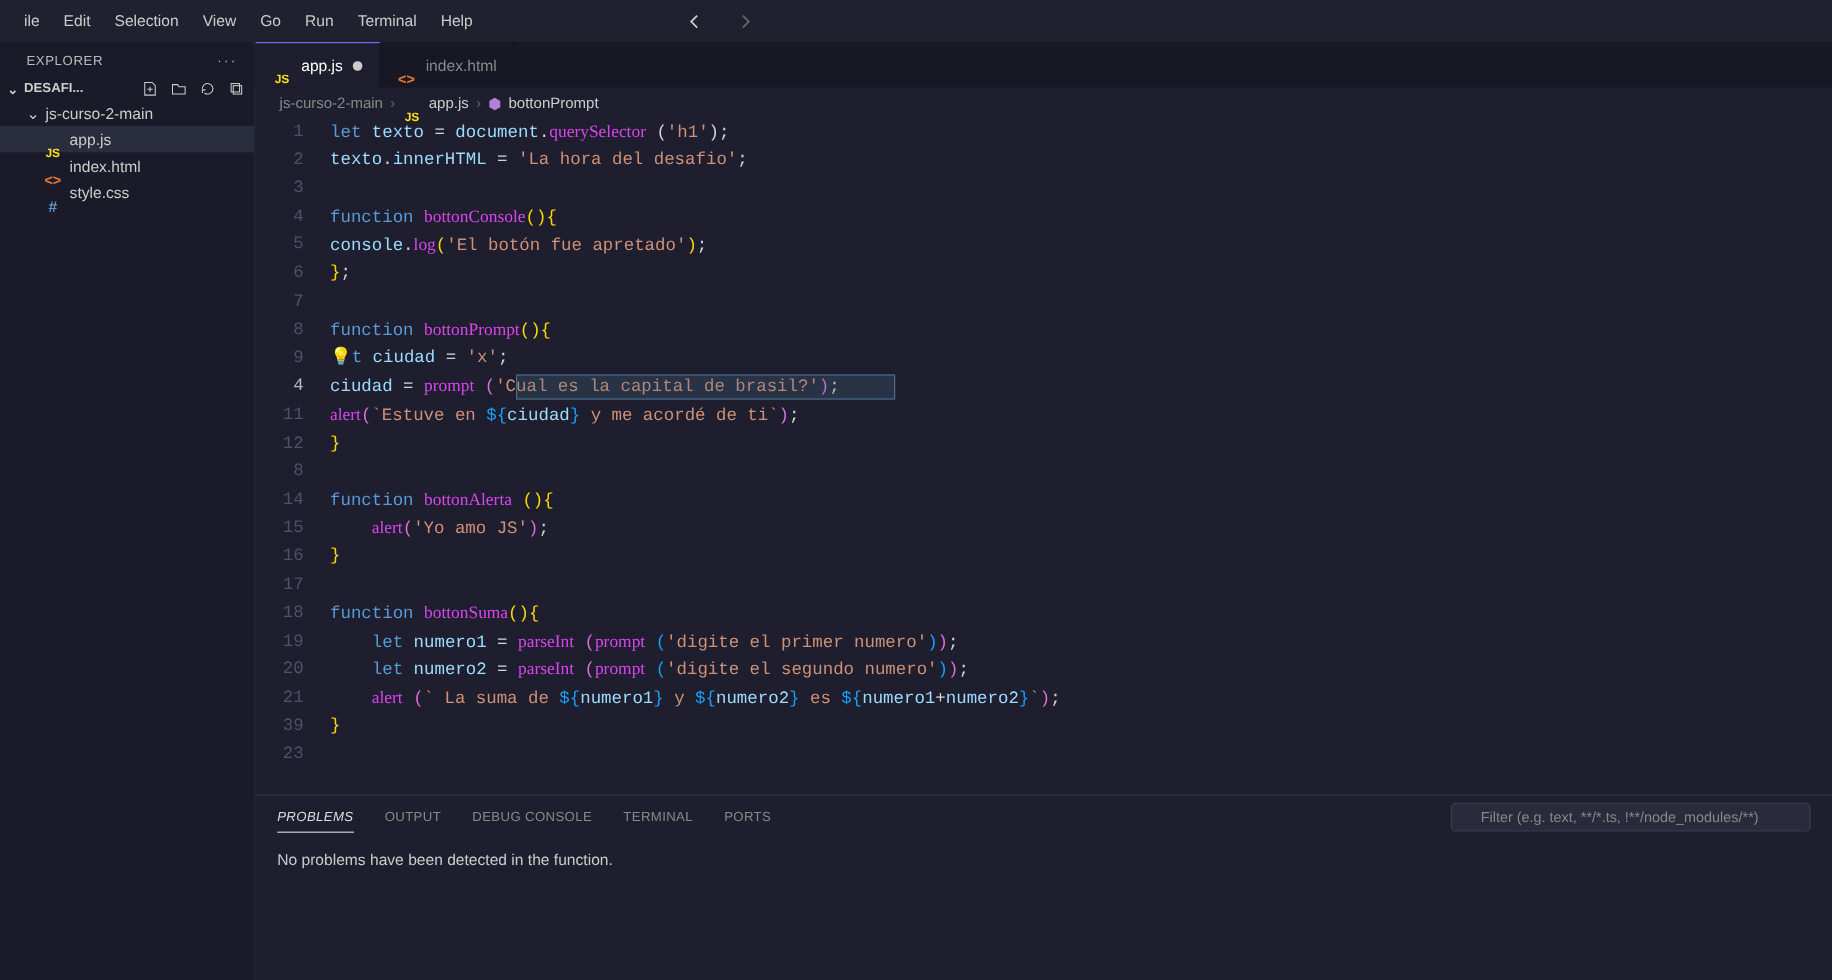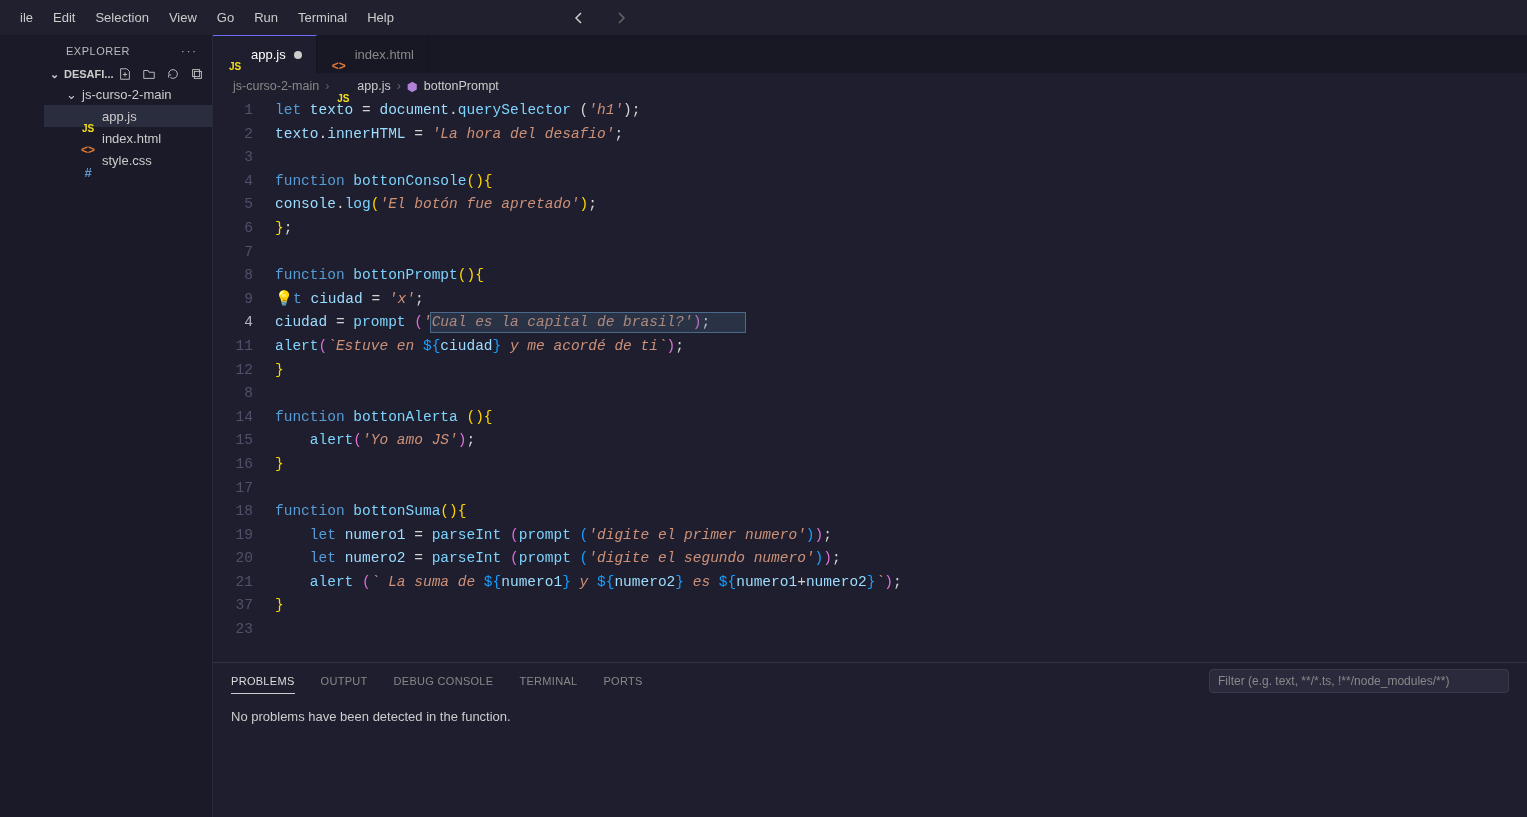--- a/index.html
+++ b/index.html
@@ -52,21 +52,20 @@
     flex: 1;
     display: flex;
     min-height: 0;
   }
   .sidebar {
     width: 213px;
     background: #1a1a28;
     display: flex;
     flex-direction: column;
     border-right: 1px solid #2a2a3a;
-    padding-left: 44px;
   }
   .sidebar-header {
     display: flex;
     align-items: center;
     justify-content: space-between;
     padding: 10px 14px 8px 22px;
     color: #bbbbbb;
     font-size: 11px;
     letter-spacing: 0.5px;
   }
@@ -159,22 +158,22 @@
   .line { height: 23.6px; }
   .line .bulb { color:#ffcc00; }
   .hl-box {
     position:absolute;
     border:1px solid #4a6a8a;
     background: rgba(80,110,140,0.25);
     pointer-events:none;
   }
   .k-blue { color:#569cd6; }
   .k-var { color:#9cdcfe; }
-  .k-fn { color:#7dd3fc; }
-  .k-str { color:#ce9178;font-style:italic; }
+  .k-fn { color:#d946ef;font-family:Liberation Serif, serif; }
+  .k-str { color:#ce9178; }
   .k-white { color:#d4d4d4; }
   .k-brace { color:#ffd700; }
   .k-brace2 { color:#da70d6; }
   .k-brace3 { color:#179fff; }
 
   .panel {
     height: 155px;
     border-top: 1px solid #333345;
     background: #1e1e2e;
     display: flex;
@@ -190,31 +189,32 @@
   .panel-tab {
     font-size: 11px;
     color: #888;
     letter-spacing: 0.3px;
     cursor: pointer;
     padding: 6px 0;
   }
   .panel-tab.active {
     color: #ddd;
     border-bottom: 1px solid #ccc;
+    font-style: italic;
   }
   .panel-filter {
     margin-left: auto;
     background: #2a2a3c;
     border: 1px solid #3a3a4a;
     border-radius: 4px;
     height: 24px;
     width: 300px;
     color: #888;
     font-size: 12px;
-    padding: 0 8px;
+    padding: 0 24px;
     display:flex;align-items:center;
   }
   .panel-body {
     padding: 10px 18px;
     color: #ccc;
     font-size: 13px;
   }
   svg { display:block; }
 </style>
 </head>
@@ -339,21 +339,21 @@
           <div>12</div>
           <div>8</div>
           <div>14</div>
           <div>15</div>
           <div>16</div>
           <div>17</div>
           <div>18</div>
           <div>19</div>
           <div>20</div>
           <div>21</div>
-          <div>37</div>
+          <div>39</div>
           <div>23</div>
         </div>
       <div class="code-lines" id="code-lines"><div class="line"><span class="k-blue">let </span><span class="k-var">texto</span><span class="k-white"> = </span><span class="k-var">document</span><span class="k-white">.</span><span class="k-fn">querySelector</span><span class="k-white"> (</span><span class="k-str">'h1'</span><span class="k-white">);</span></div><div class="line"><span class="k-var">texto</span><span class="k-white">.</span><span class="k-var">innerHTML</span><span class="k-white"> = </span><span class="k-str">'La hora del desafio'</span><span class="k-white">;</span></div><div class="line"></div><div class="line"><span class="k-blue">function </span><span class="k-fn">bottonConsole</span><span class="k-brace">()</span><span class="k-brace">{</span></div><div class="line"><span class="k-var">console</span><span class="k-white">.</span><span class="k-fn">log</span><span class="k-brace">(</span><span class="k-str">'El botón fue apretado'</span><span class="k-brace">)</span><span class="k-white">;</span></div><div class="line"><span class="k-brace">}</span><span class="k-white">;</span></div><div class="line"></div><div class="line"><span class="k-blue">function </span><span class="k-fn">bottonPrompt</span><span class="k-brace">()</span><span class="k-brace">{</span></div><div class="line"><span class="bulb">💡</span><span class="k-blue">t </span><span class="k-var">ciudad</span><span class="k-white"> = </span><span class="k-str">'x'</span><span class="k-white">;</span></div><div class="line"><span class="k-var">ciudad</span><span class="k-white"> = </span><span class="k-fn">prompt</span><span class="k-white"> </span><span class="k-brace2">(</span><span class="k-str">'Cual es la capital de brasil?'</span><span class="k-brace2">)</span><span class="k-white">;</span></div><div class="line"><span class="k-fn">alert</span><span class="k-brace2">(</span><span class="k-str">`Estuve en </span><span class="k-brace3">${</span><span class="k-var">ciudad</span><span class="k-brace3">}</span><span class="k-str"> y me acordé de ti`</span><span class="k-brace2">)</span><span class="k-white">;</span></div><div class="line"><span class="k-brace">}</span></div><div class="line"></div><div class="line"><span class="k-blue">function </span><span class="k-fn">bottonAlerta</span><span class="k-white"> </span><span class="k-brace">()</span><span class="k-brace">{</span></div><div class="line"><span class="k-white">    </span><span class="k-fn">alert</span><span class="k-brace2">(</span><span class="k-str">'Yo amo JS'</span><span class="k-brace2">)</span><span class="k-white">;</span></div><div class="line"><span class="k-brace">}</span></div><div class="line"></div><div class="line"><span class="k-blue">function </span><span class="k-fn">bottonSuma</span><span class="k-brace">()</span><span class="k-brace">{</span></div><div class="line"><span class="k-white">    </span><span class="k-blue">let </span><span class="k-var">numero1</span><span class="k-white"> = </span><span class="k-fn">parseInt</span><span class="k-white"> </span><span class="k-brace2">(</span><span class="k-fn">prompt</span><span class="k-white"> </span><span class="k-brace3">(</span><span class="k-str">'digite el primer numero'</span><span class="k-brace3">)</span><span class="k-brace2">)</span><span class="k-white">;</span></div><div class="line"><span class="k-white">    </span><span class="k-blue">let </span><span class="k-var">numero2</span><span class="k-white"> = </span><span class="k-fn">parseInt</span><span class="k-white"> </span><span class="k-brace2">(</span><span class="k-fn">prompt</span><span class="k-white"> </span><span class="k-brace3">(</span><span class="k-str">'digite el segundo numero'</span><span class="k-brace3">)</span><span class="k-brace2">)</span><span class="k-white">;</span></div><div class="line"><span class="k-white">    </span><span class="k-fn">alert</span><span class="k-white"> </span><span class="k-brace2">(</span><span class="k-str">` La suma de </span><span class="k-brace3">${</span><span class="k-var">numero1</span><span class="k-brace3">}</span><span class="k-str"> y </span><span class="k-brace3">${</span><span class="k-var">numero2</span><span class="k-brace3">}</span><span class="k-str"> es </span><span class="k-brace3">${</span><span class="k-var">numero1</span><span class="k-white">+</span><span class="k-var">numero2</span><span class="k-brace3">}</span><span class="k-str">`</span><span class="k-brace2">)</span><span class="k-white">;</span></div><div class="line"><span class="k-brace">}</span></div><div class="line"></div><div class="hl-box" style="left: 155px; top: 213.4px; width: 316px; height: 21px;"></div></div>
     </div>
 
     <div class="panel">
       <div class="panel-tabs" id="panel-tabs">
       <div class="panel-tab active">PROBLEMS</div>
           <div class="panel-tab">OUTPUT</div>
           <div class="panel-tab">DEBUG CONSOLE</div>

